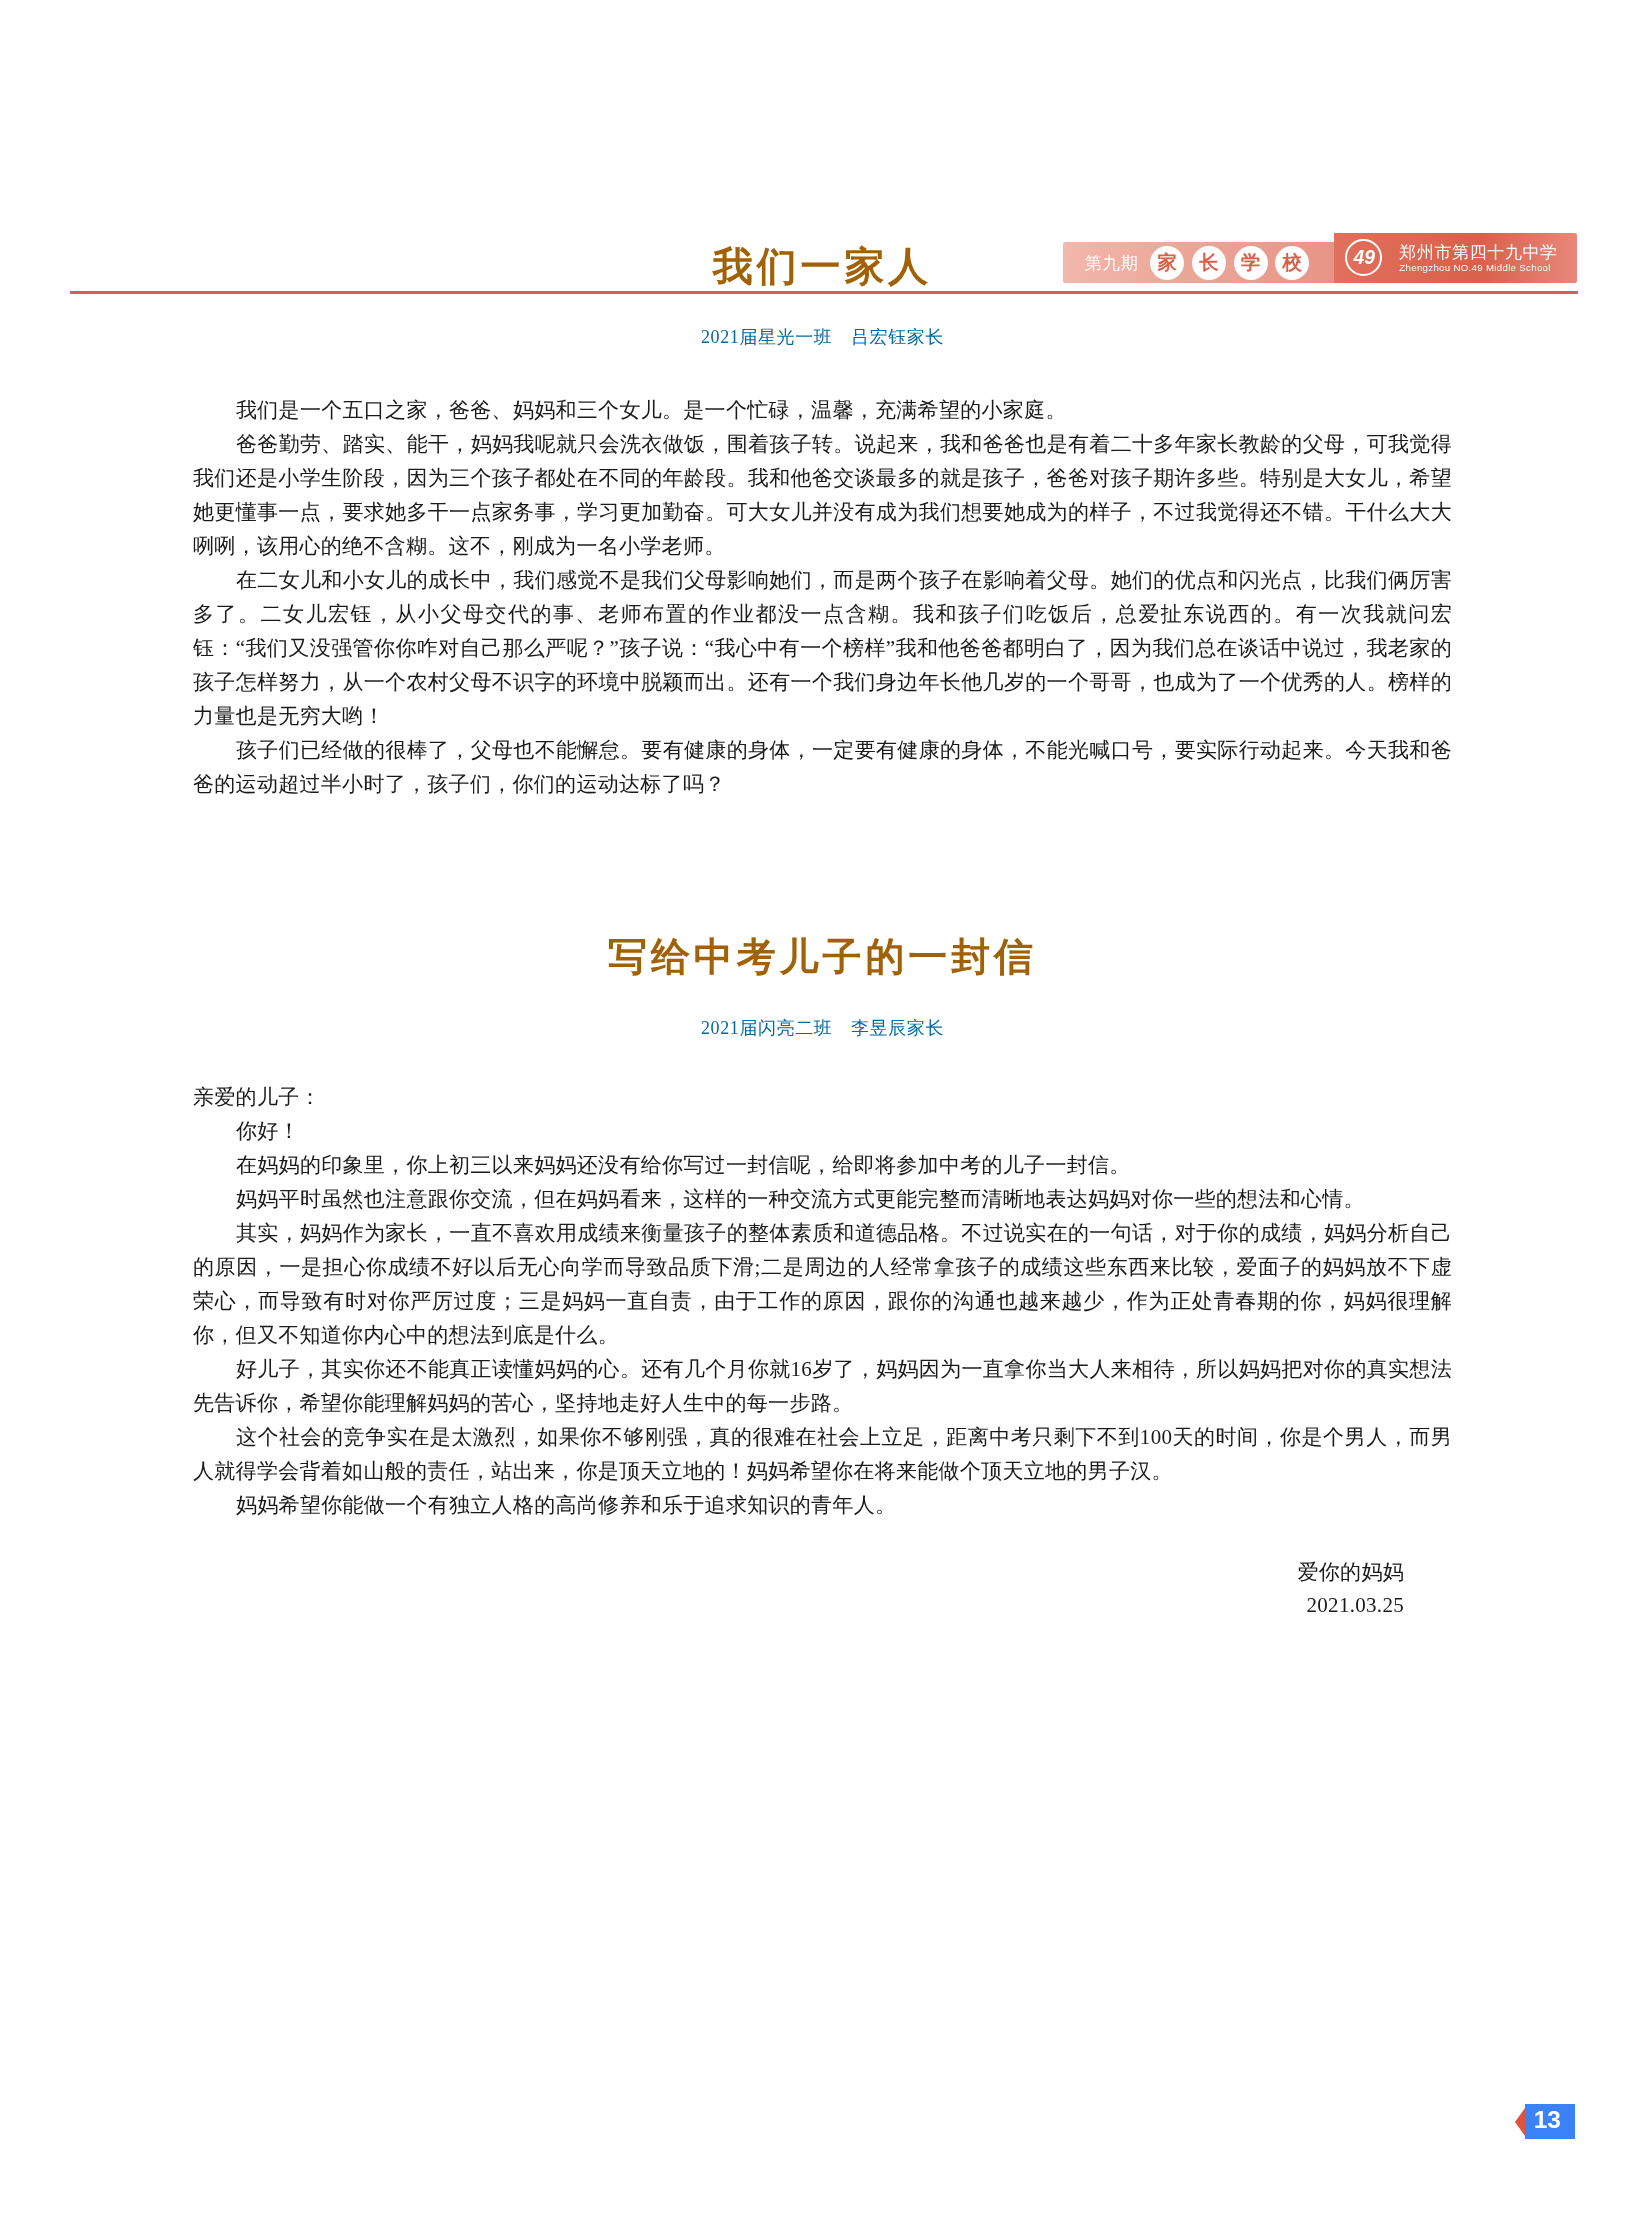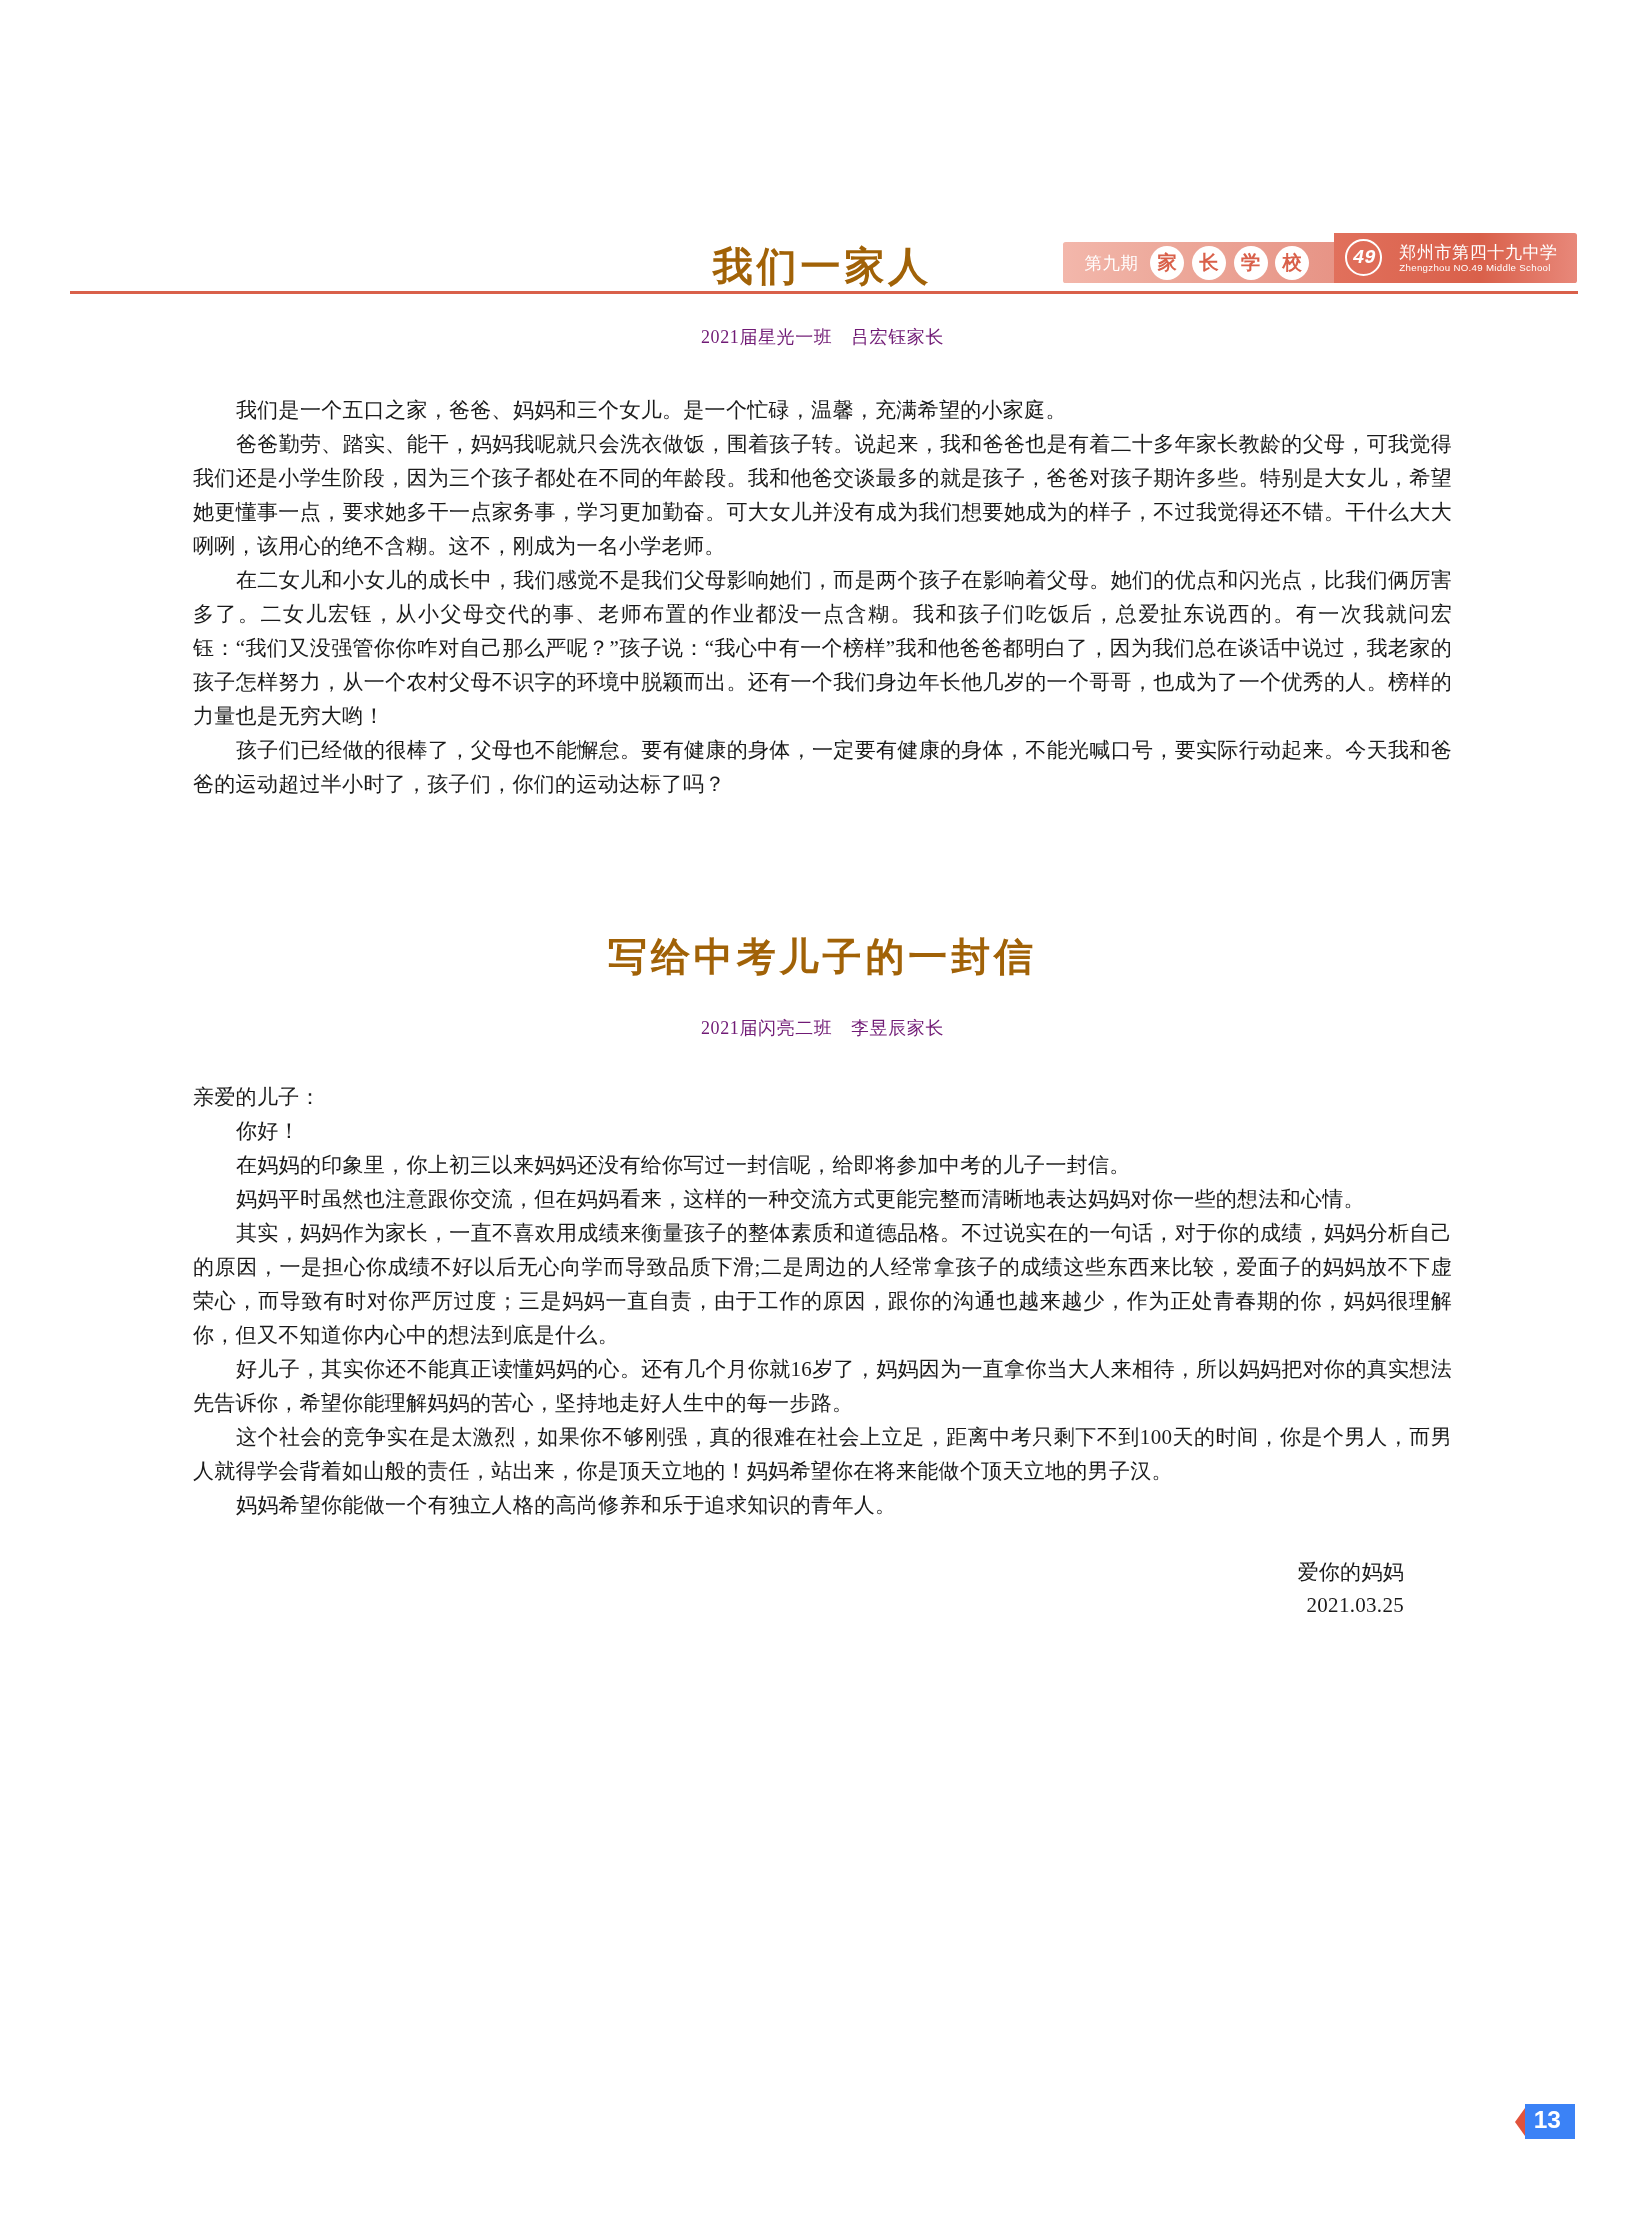--- a/index.html
+++ b/index.html
@@ -101,21 +101,21 @@
     top: 0;
     width: 48px;
     height: 45px;
     display: flex;
     align-items: center;
     justify-content: center;
     color: #ffffff;
     font-size: 19.3px;
     font-style: italic;
     font-weight: bold;
-    font-family: Liberation Mono, monospace;
+    font-family: Liberation Sans, sans-serif;
   }
   .school-names {
     display: flex;
     flex-direction: column;
     justify-content: center;
     line-height: 1.15;
   }
   .school-cn {
     color: #ffffff;
     font-size: 17px;
@@ -146,21 +146,21 @@
     text-align: center;
     color: #a16207;
     font-size: 40px;
     font-weight: bold;
     letter-spacing: 3.9px;
     font-family: "Liberation Serif", "DejaVu Serif", serif;
   }
   .article-byline {
     text-align: center;
     font-size: 18px;
-    color: #701a75;
+    color: #0369a1;
     letter-spacing: 0.6px;
   }
   .article-body p {
     font-size: 21px;
     line-height: 1.62;
     margin: 0;
     text-align: justify;
     letter-spacing: 0.3px;
   }
   .indent {

